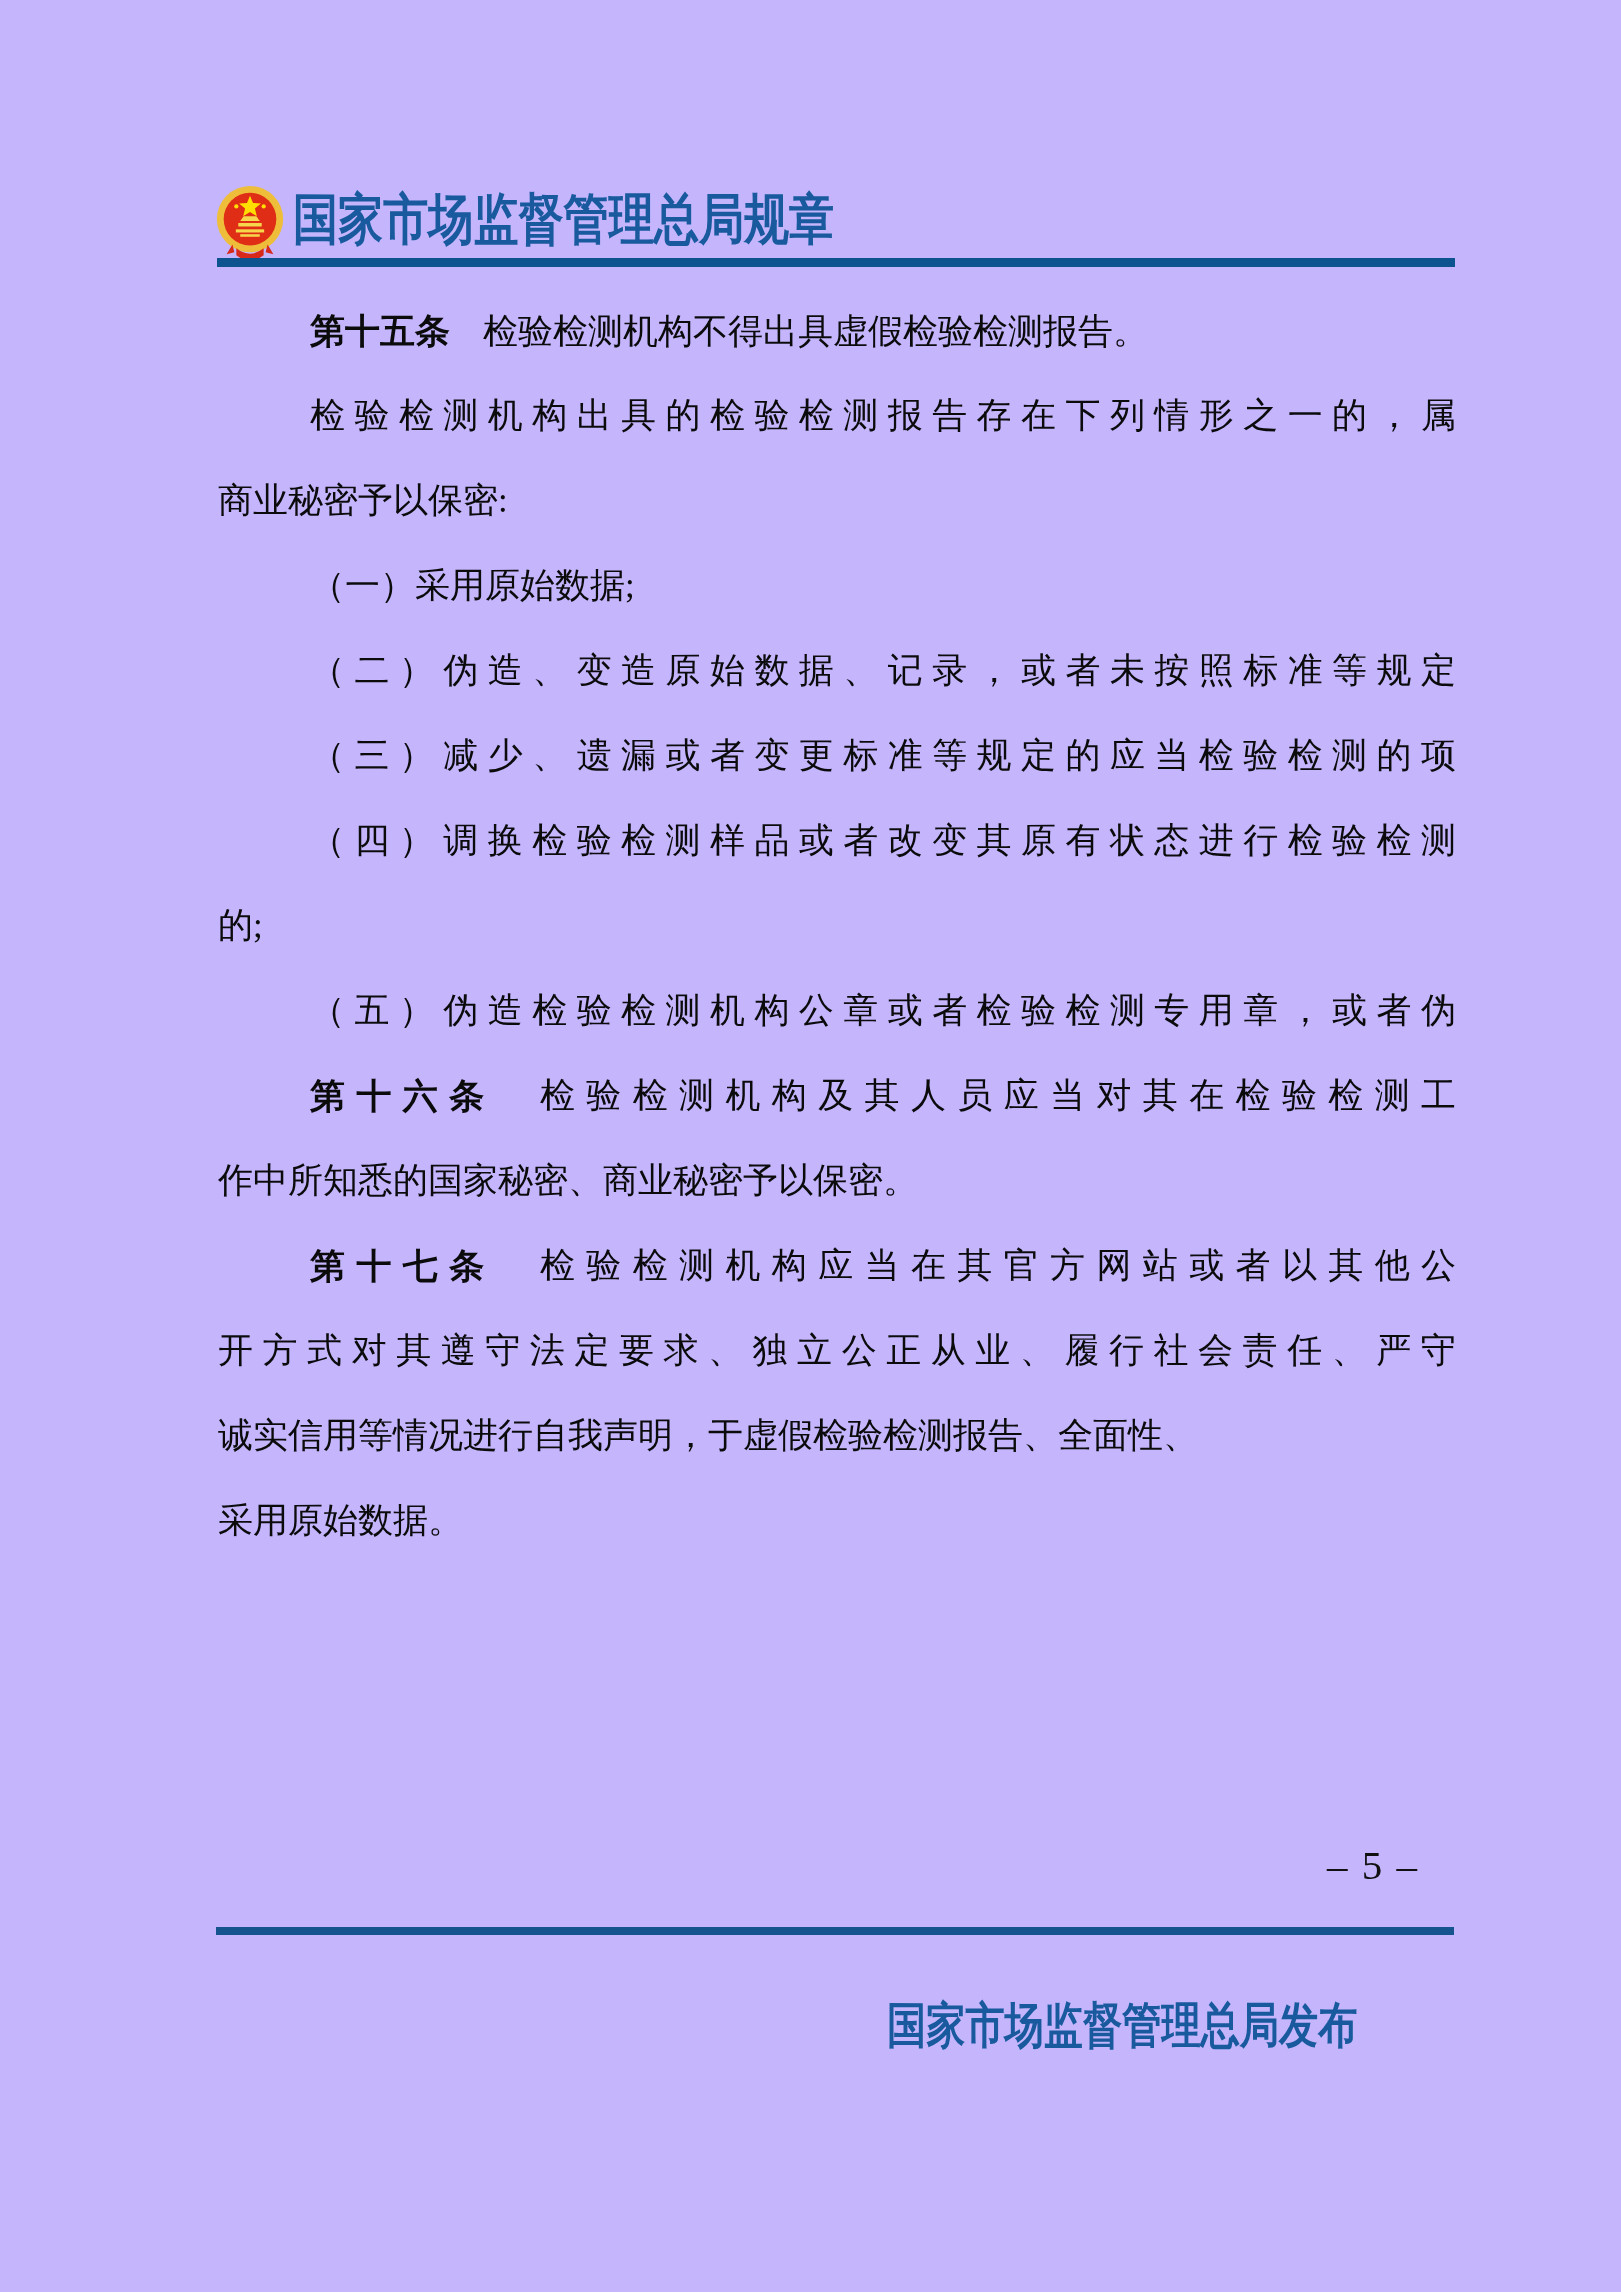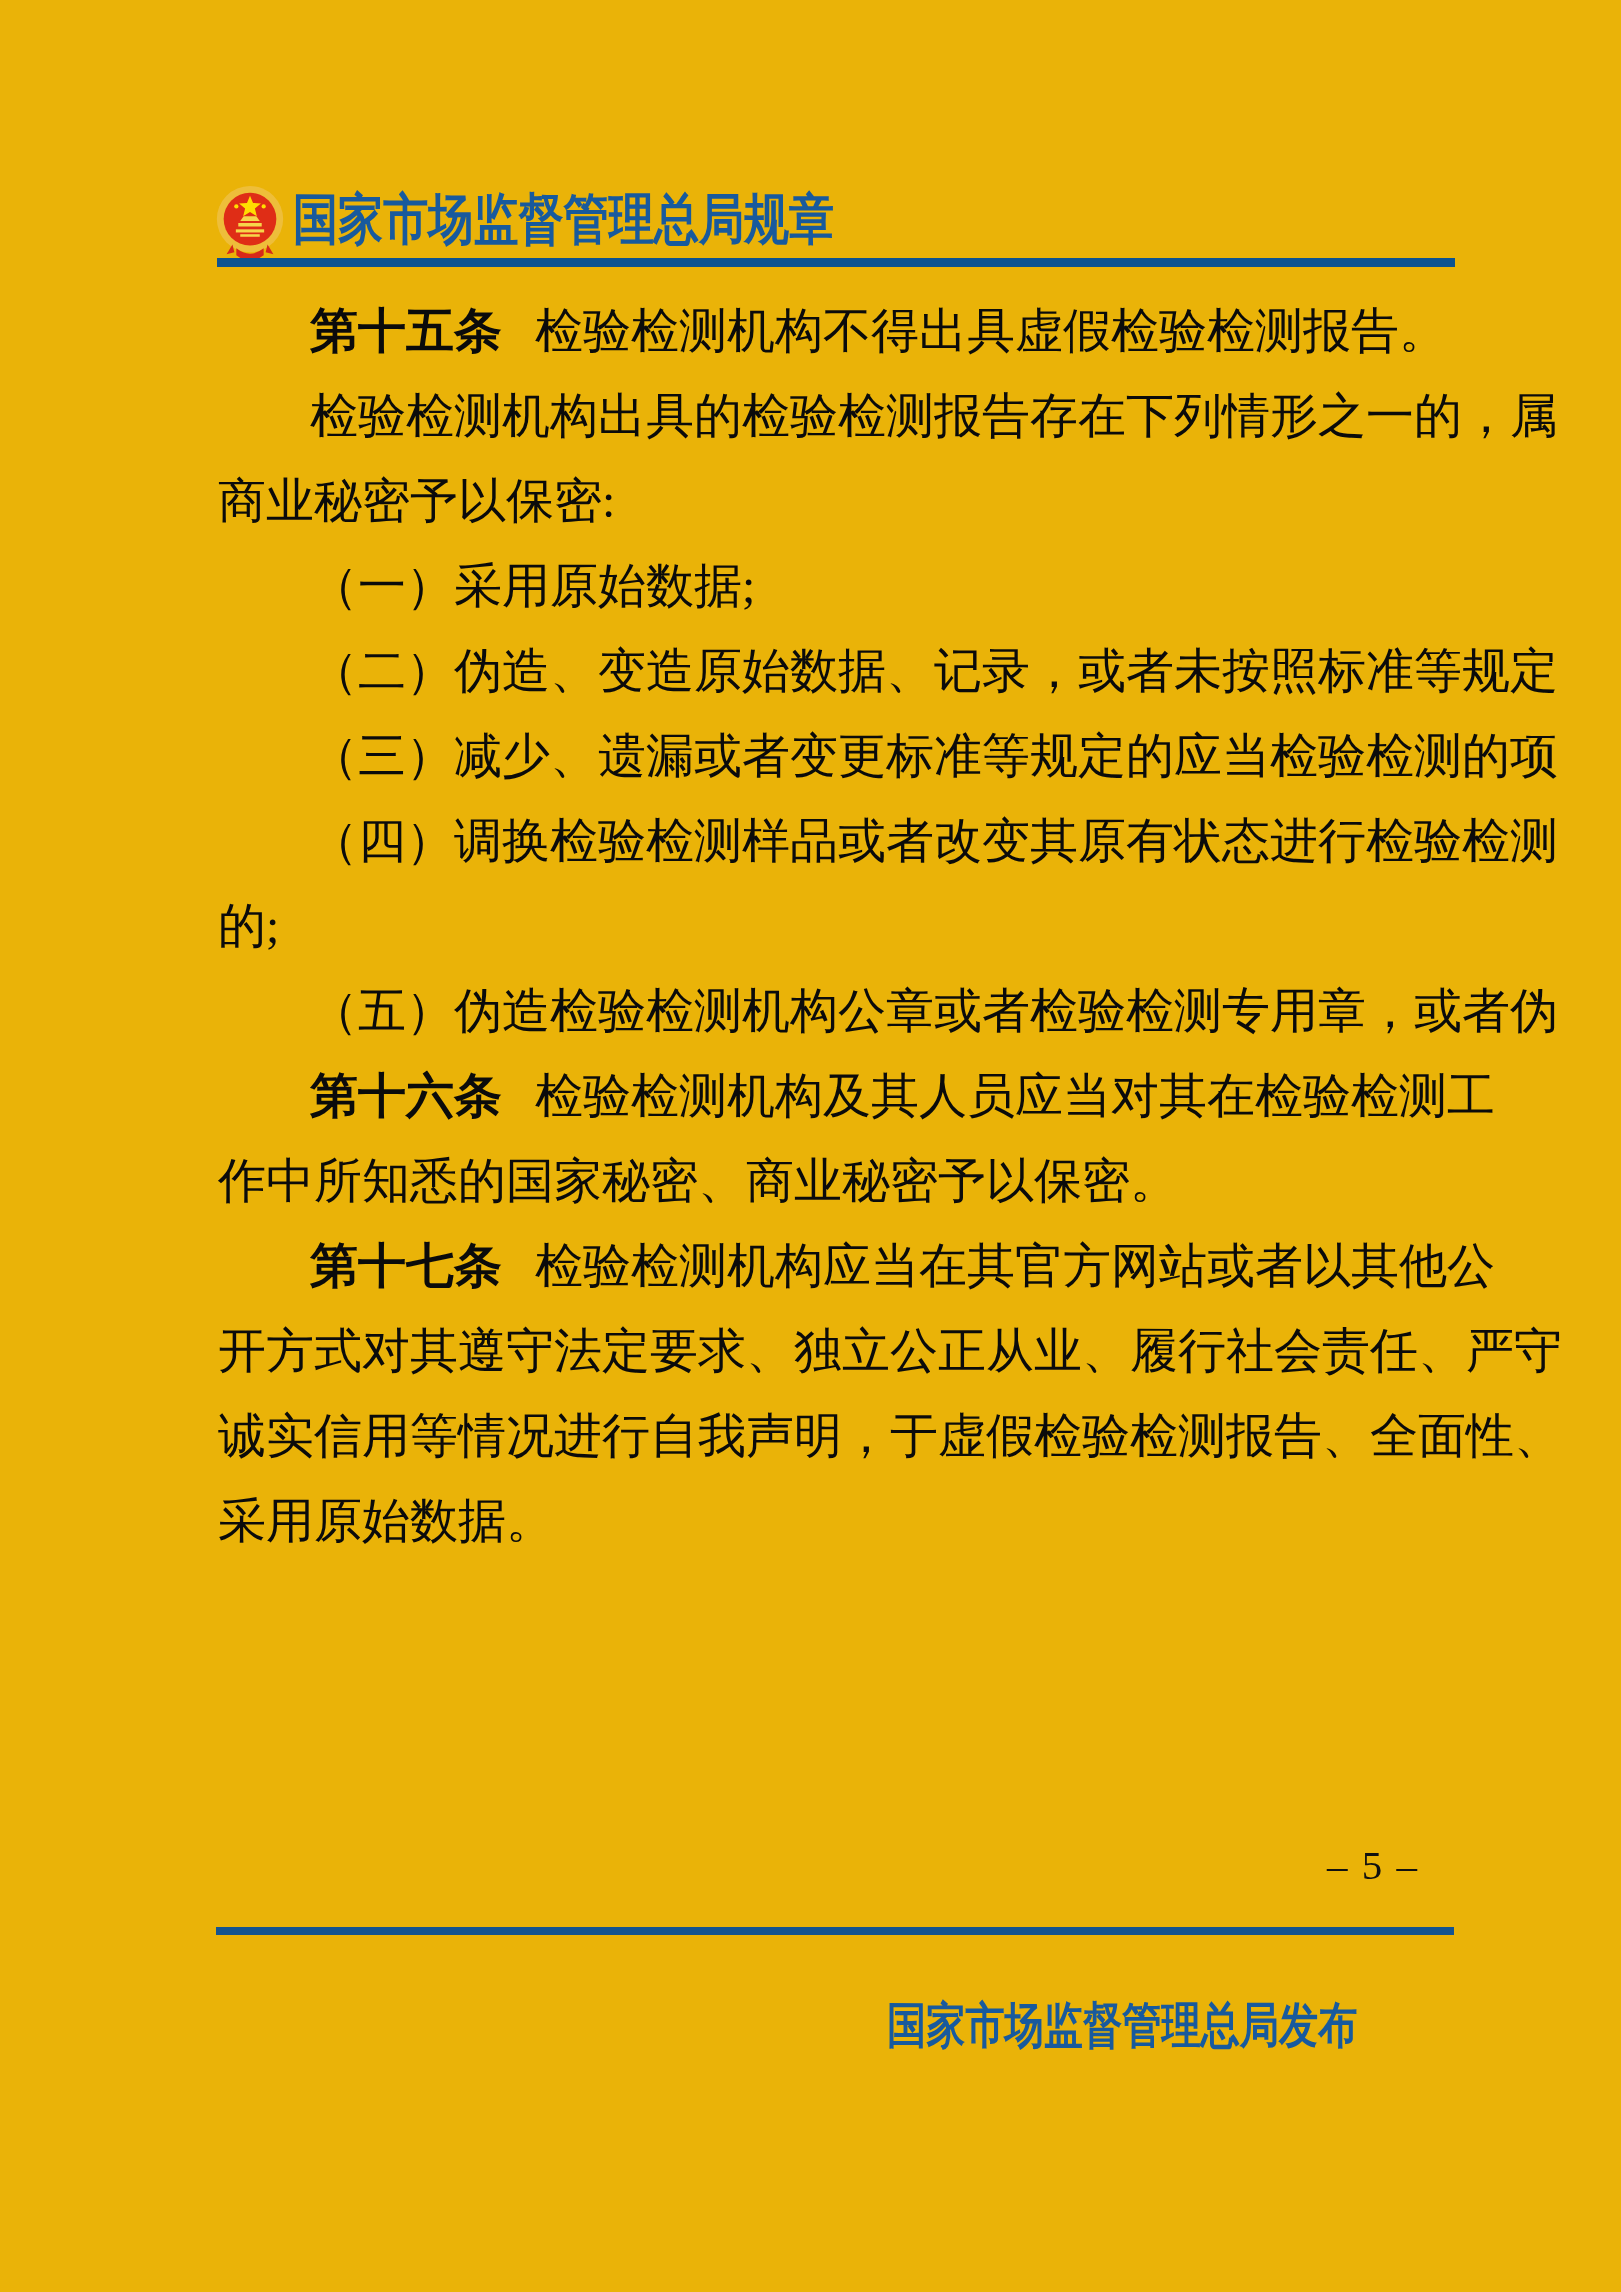--- a/index.html
+++ b/index.html
@@ -1,38 +1,38 @@
 <!DOCTYPE html>
 <html><head>
 <meta charset="utf-8">
 <style>
   html,body { margin:0; padding:0; background:#ffffff; }
   .page {
     position:relative; width:1621px; height:2293px; margin:0 auto;
-    background:#eab308; overflow:hidden;
+    background:#c4b5fd; overflow:hidden;
     font-family:"Liberation Serif","DejaVu Serif",serif;
   }
 
   
   .emblem { position:absolute; left:210px; top:182px; width:80px; height:82px; }
   .header-title {
     position:absolute; left:293px; top:188px; height:63px; line-height:63px;
     font-size:55px; font-weight:700; color:#185A9D; white-space:nowrap;
     transform:scaleX(0.82); transform-origin:left center;
     font-family:"Liberation Serif","DejaVu Serif",serif;
   }
   .header-rule {
     position:absolute; left:217px; top:258px; width:1238px; height:8.8px;
     background:#0D5390;
   }
 
   
   .body-text { position:absolute; left:218px; top:288px; width:1238px; }
   .line {
-    height:85px; line-height:85px; font-size:48px; color:#0b0b0b;
+    height:85px; line-height:85px; font-size:35px; color:#0b0b0b;
     white-space:nowrap; letter-spacing:0;
   }
   .line.indent { padding-left:92px; }
   .flexed { display:flex; justify-content:space-between; white-space:normal; }
   .flexed span { flex:0 0 auto; }
   .lead { font-weight:700; font-family:"Liberation Sans","DejaVu Sans",sans-serif; }
   .gap { display:inline-block; width:33px; }
 
   
   .page-number {

